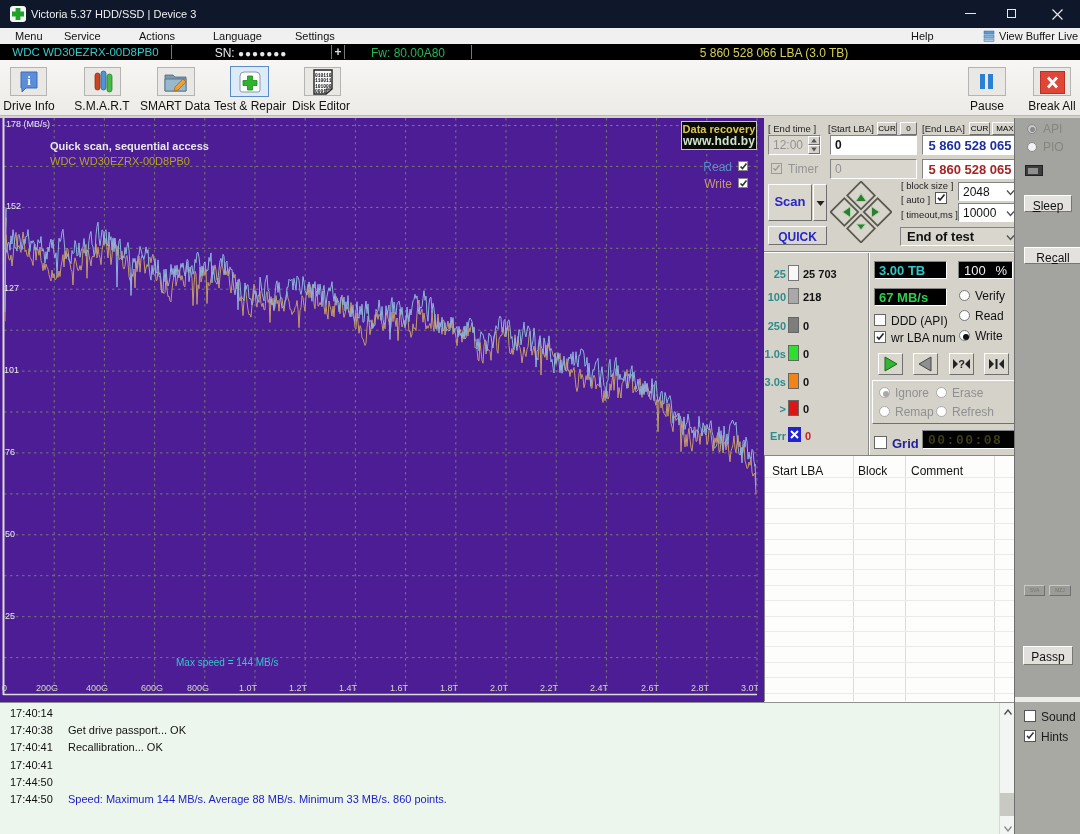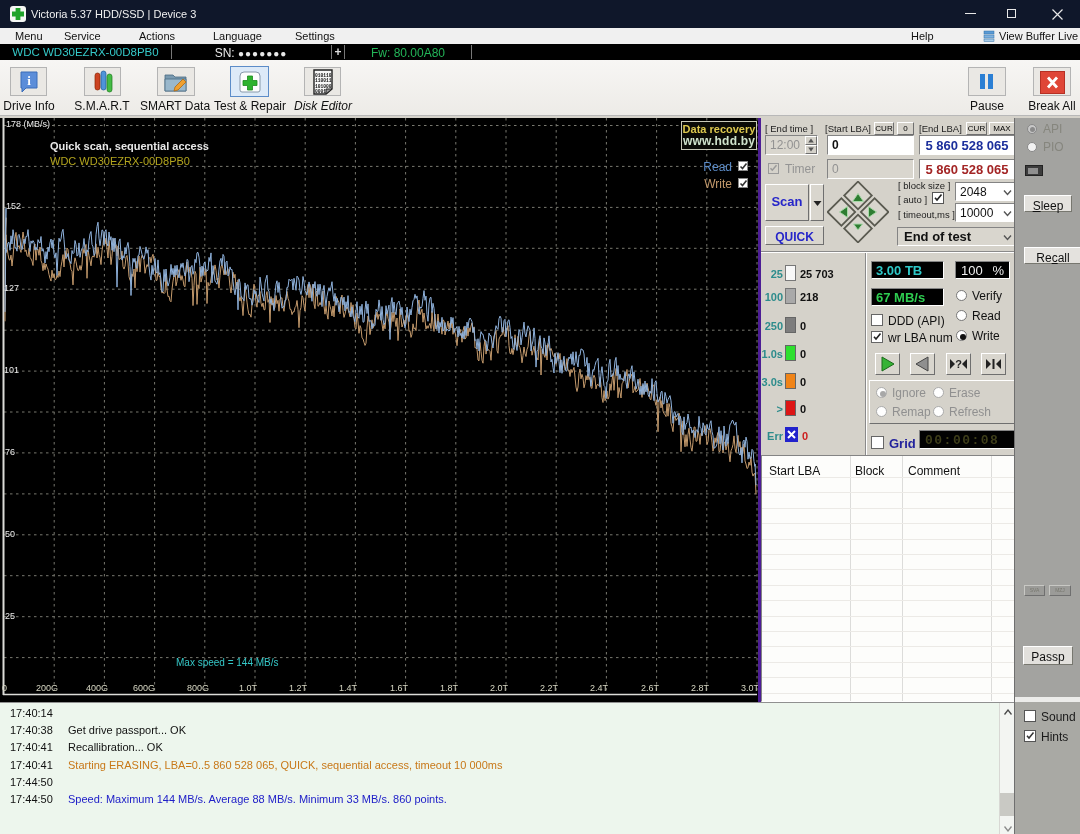--- a/index.html
+++ b/index.html
@@ -43,20 +43,21 @@
 
 <div class="abs" style="left:0;top:44px;width:1080px;height:16px;background:#000;font-size:12px;">
   <div class="abs" style="left:171px;top:1px;width:1px;height:14px;background:#777;"></div>
   <div class="abs" style="left:331px;top:1px;width:1px;height:14px;background:#777;"></div>
   <div class="abs" style="left:344px;top:1px;width:1px;height:14px;background:#777;"></div>
   <div class="abs" style="left:471px;top:1px;width:1px;height:14px;background:#777;"></div>
   <div class="abs" style="left:0;top:2px;width:171px;text-align:center;color:#35c8c8;font-size:11.5px;">WDC WD30EZRX-00D8PB0</div>
   <div class="abs" style="left:171px;top:2px;width:160px;text-align:center;color:#e8e8e8;">SN: <span style="font-size:10px;letter-spacing:1px;">●●●●●●●</span></div>
   <div class="abs" style="left:332px;top:1px;width:12px;text-align:center;color:#ddd;font-weight:bold;">+</div>
   <div class="abs" style="left:345px;top:2px;width:126px;text-align:center;color:#23b558;">Fw: 80.00A80</div>
+  <div class="abs" style="left:471px;top:2px;width:606px;text-align:center;color:#d3cf56;">5 860 528 066 LBA (3.0 TB)</div>
 </div>
 
 <div class="abs" style="left:0;top:60px;width:1080px;height:56px;background:linear-gradient(#f7f6f4,#edebe7);border-bottom:1px solid #b8b8b8;">
 
   <div class="abs" style="left:10px;top:7px;width:37px;height:29px;background:#eae8e4;border:1px solid #b4b4b4;">
     <svg class="abs" style="left:8px;top:3px" width="20" height="22" viewBox="0 0 20 22">
       <path d="M2 1 h16 v16 h-11 l-4 4 v-4 h-1 z" fill="#5b8dd9" stroke="#3a6db8" stroke-width="1"></path>
       <text x="10" y="14" font-family="Liberation Serif" font-size="13" font-weight="bold" fill="#fff" text-anchor="middle">i</text>
     </svg>
   </div>
@@ -91,39 +92,39 @@
   <div class="abs" style="left:304px;top:7px;width:37px;height:29px;background:#eae8e4;border:1px solid #b4b4b4;">
     <svg class="abs" style="left:8px;top:1px" width="20" height="26" viewBox="0 0 20 26">
       <path d="M1 1 h18 v19 l-6 5 h-12 z" fill="#f8f8f8" stroke="#222" stroke-width="1.4"></path>
       <path d="M19 20 l-6 5 v-5 z" fill="#999" stroke="#222" stroke-width="1"></path>
       <text x="2" y="7.5" font-family="Liberation Mono" font-size="4.6" font-weight="bold" fill="#111">010110</text>
       <text x="2" y="13" font-family="Liberation Mono" font-size="4.6" font-weight="bold" fill="#111">110011</text>
       <text x="2" y="19" font-family="Liberation Mono" font-size="4.6" font-weight="bold" fill="#111">101000</text>
       <text x="2" y="24" font-family="Liberation Mono" font-size="4.6" font-weight="bold" fill="#111">0001</text>
     </svg>
   </div>
-  <div class="abs" style="left:292px;top:39px;width:62px;text-align:center;font-size:12px;color:#111;font-style:italic;">Disk Editor</div>
+  <div class="abs" style="left:292px;top:39px;width:62px;font-size:12px;color:#111;">Disk Editor</div>
 
   <div class="abs" style="left:968px;top:7px;width:38px;height:29px;background:#eae8e4;border:1px solid #b4b4b4;">
     <div class="abs" style="left:11px;top:6px;width:5px;height:15px;background:#2b7fd4;"></div>
     <div class="abs" style="left:19px;top:6px;width:5px;height:15px;background:#2b7fd4;"></div>
   </div>
   <div class="abs" style="left:953px;top:39px;width:68px;text-align:center;font-size:12px;color:#111;">Pause</div>
 
   <div class="abs" style="left:1033px;top:7px;width:38px;height:29px;background:#eae8e4;border:1px solid #b4b4b4;">
     <div class="abs" style="left:6px;top:3px;width:25px;height:23px;background:#df4637;border:1px solid #b63024;">
       <svg width="23" height="21" viewBox="0 0 23 21">
           <path d="M7 5.5 L16 15.5 M16 5.5 L7 15.5" stroke="#fff" stroke-width="2.8"></path>
         </svg>
     </div>
   </div>
   <div class="abs" style="left:1021px;top:39px;width:62px;text-align:center;font-size:12px;color:#111;">Break All</div>
 </div>
 
-<div class="abs" style="left:0;top:118px;width:866px;height:584px;background:#000000;">
+<div class="abs" style="left:0;top:118px;width:866px;height:584px;background:#4c1d95;">
 <svg width="758" height="584" viewBox="0 0 758 584">
   <g stroke="#78786f" stroke-width="1" stroke-dasharray="2.5,3.5">
     <line x1="4" y1="7.5" x2="757" y2="7.5"></line>
     <line x1="4" y1="48.4" x2="757" y2="48.4"></line>
     <line x1="4" y1="89.4" x2="757" y2="89.4"></line>
     <line x1="4" y1="130.3" x2="757" y2="130.3"></line>
     <line x1="4" y1="171.2" x2="757" y2="171.2"></line>
     <line x1="4" y1="212.2" x2="757" y2="212.2"></line>
     <line x1="4" y1="253.1" x2="757" y2="253.1"></line>
     <line x1="4" y1="294.0" x2="757" y2="294.0"></line>
@@ -176,36 +177,36 @@
   <div class="abs" style="left:700px;top:59px;width:32px;text-align:right;font-size:12px;color:#c49a6c;">Write</div>
   <div class="abs" style="left:738px;top:60px;width:10px;height:10px;background:#fff;border:1px solid #888;">
     <svg width="9" height="9" viewBox="0 0 9 9">
         <path d="M1.5 4.5 L3.5 6.5 L7.5 1.5" stroke="#333" stroke-width="1.6" fill="none"></path>
       </svg>
   </div>
   <div class="abs" style="left:176px;top:539px;font-size:10px;color:#35c8c8;">Max speed = 144 MB/s</div>
   <div class="abs" style="left:2px;top:565px;font-size:9px;color:#d8d8c4;">0</div>
   <div class="abs" style="left:32px;top:565px;width:30px;text-align:center;font-size:9px;color:#d8d8c4;">200G</div>
   <div class="abs" style="left:82px;top:565px;width:30px;text-align:center;font-size:9px;color:#d8d8c4;">400G</div>
-  <div class="abs" style="left:133px;top:565px;width:30px;text-align:left;font-size:9px;color:#d8d8c4;">600G</div>
+  <div class="abs" style="left:133px;top:565px;width:30px;text-align:right;font-size:9px;color:#d8d8c4;">600G</div>
   <div class="abs" style="left:183px;top:565px;width:30px;text-align:center;font-size:9px;color:#d8d8c4;">800G</div>
   <div class="abs" style="left:233px;top:565px;width:30px;text-align:center;font-size:9px;color:#d8d8c4;">1.0T</div>
   <div class="abs" style="left:283px;top:565px;width:30px;text-align:center;font-size:9px;color:#d8d8c4;">1.2T</div>
   <div class="abs" style="left:333px;top:565px;width:30px;text-align:center;font-size:9px;color:#d8d8c4;">1.4T</div>
   <div class="abs" style="left:384px;top:565px;width:30px;text-align:center;font-size:9px;color:#d8d8c4;">1.6T</div>
   <div class="abs" style="left:434px;top:565px;width:30px;text-align:center;font-size:9px;color:#d8d8c4;">1.8T</div>
   <div class="abs" style="left:484px;top:565px;width:30px;text-align:center;font-size:9px;color:#d8d8c4;">2.0T</div>
   <div class="abs" style="left:534px;top:565px;width:30px;text-align:center;font-size:9px;color:#d8d8c4;">2.2T</div>
   <div class="abs" style="left:584px;top:565px;width:30px;text-align:center;font-size:9px;color:#d8d8c4;">2.4T</div>
   <div class="abs" style="left:635px;top:565px;width:30px;text-align:center;font-size:9px;color:#d8d8c4;">2.6T</div>
   <div class="abs" style="left:685px;top:565px;width:30px;text-align:center;font-size:9px;color:#d8d8c4;">2.8T</div>
   <div class="abs" style="left:735px;top:565px;width:30px;text-align:center;font-size:9px;color:#d8d8c4;">3.0T</div>
 </div>
 
-<div class="abs" style="left:758px;top:118px;width:256px;height:584px;background:#d5d2ca;border-left:3px solid #4c1d95;">
+<div class="abs" style="left:758px;top:118px;width:256px;height:584px;background:#d5d2ca;border-left:6px solid #4c1d95;">
 
 <div class="abs" style="left:4px;top:5px;font-size:9.5px;color:#222;">[ End time ]</div>
 <div class="abs" style="left:64px;top:5px;font-size:9.5px;color:#222;">[Start LBA]</div>
 <div class="abs raise" style="left:113px;top:4px;width:20px;height:13px;background:#d5d2ca;font-size:8px;text-align:center;line-height:11px;">CUR</div>
 <div class="abs raise" style="left:136px;top:4px;width:17px;height:13px;background:#d5d2ca;font-size:8px;text-align:center;line-height:11px;">0</div>
 <div class="abs" style="left:158px;top:5px;font-size:9.5px;color:#222;">[End LBA]</div>
 <div class="abs raise" style="left:205px;top:4px;width:21px;height:13px;background:#d5d2ca;font-size:8px;text-align:center;line-height:11px;">CUR</div>
 <div class="abs raise" style="left:228px;top:4px;width:26px;height:13px;background:#d5d2ca;font-size:8px;text-align:center;line-height:11px;">MAX</div>
 
 <div class="abs sunk" style="left:4px;top:17px;width:53px;height:20px;background:#d9d6ce;">
@@ -452,21 +453,20 @@
 
 </div>
 
 <div class="abs" style="left:0;top:702px;width:1014px;height:132px;background:#edf6ed;border-top:1px solid #909090;font-size:11px;">
 <div class="abs" style="left:10px;top:4px;color:#111;">17:40:14</div>
 <div class="abs" style="left:10px;top:21px;color:#111;">17:40:38</div>
 <div class="abs" style="left:68px;top:21px;color:#111;">Get drive passport... OK</div>
 <div class="abs" style="left:10px;top:38px;color:#111;">17:40:41</div>
 <div class="abs" style="left:68px;top:38px;color:#111;">Recallibration... OK</div>
 <div class="abs" style="left:10px;top:56px;color:#111;">17:40:41</div>
-<div class="abs" style="left:68px;top:56px;color:#c87818;">Starting ERASING, LBA=0..5 860 528 065, QUICK, sequential access, timeout 10 000ms</div>
 <div class="abs" style="left:10px;top:73px;color:#111;">17:44:50</div>
 <div class="abs" style="left:10px;top:90px;color:#111;">17:44:50</div>
 <div class="abs" style="left:68px;top:90px;color:#2020c8;">Speed: Maximum 144 MB/s. Average 88 MB/s. Minimum 33 MB/s. 860 points.</div>
 <div class="abs" style="left:999px;top:0;width:15px;height:132px;background:#f3f5f2;border-left:1px solid #d8d8d4;">
   <svg class="abs" style="left:3.5px;top:6px" width="8" height="7" viewBox="0 0 8 7">
         <path d="M0.5 5.5 L4 1 L7.5 5.5" stroke="#4a4a4a" stroke-width="1.3" fill="none"></path>
       </svg>
   <div class="abs" style="left:0;top:90px;width:14px;height:23px;background:#c9c9c4;"></div>
   <svg class="abs" style="left:3.5px;top:122px" width="8" height="7" viewBox="0 0 8 7">
         <path d="M0.5 1.5 L4 6 L7.5 1.5" stroke="#8a8a8a" stroke-width="1.3" fill="none"></path>

